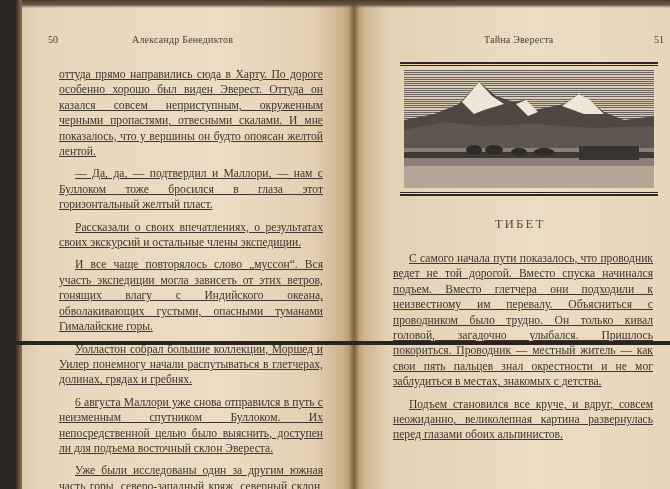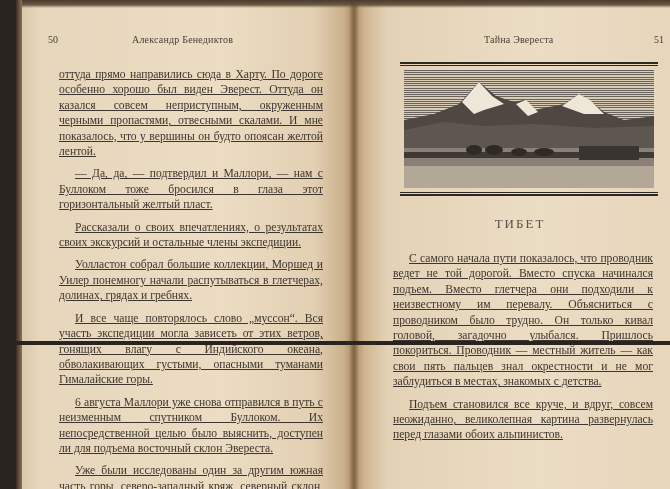--- a/index.html
+++ b/index.html
@@ -36,22 +36,22 @@
 <body>
 
 <div class="book">
   <div class="page page-left">
     <div class="page-num" style="left:28px;">50</div>
     <div class="running-head" style="left:112px;">Александр Бенедиктов</div>
     <div class="text left-text">
       <p>оттуда прямо направились сюда в Харту. По дороге особенно хорошо был виден Эверест. Оттуда он казался совсем неприступным, окруженным черными пропастями, отвесными скалами. И мне показалось, что у вершины он будто опоясан желтой лентой.</p>
       <p class="ind">— Да, да, — подтвердил и Маллори, — нам с Буллоком тоже бросился в глаза этот горизонтальный желтый пласт.</p>
       <p class="ind">Рассказали о своих впечатлениях, о результатах своих экскурсий и остальные члены экспедиции.</p>
+      <p class="ind">И все чаще повторялось слово „муссон“. Вся участь экспедиции могла зависеть от этих ветров, гонящих влагу с Индийского океана, обволакивающих густыми, опасными туманами Гималайские горы.</p>
       <p class="ind">Уолластон собрал большие коллекции, Моршед и Уилер понемногу начали распутываться в глетчерах, долинах, грядах и гребнях.</p>
-      <p class="ind">И все чаще повторялось слово „муссон“. Вся участь экспедиции могла зависеть от этих ветров, гонящих влагу с Индийского океана, обволакивающих густыми, опасными туманами Гималайские горы.</p>
       <p class="ind">6 августа Маллори уже снова отправился в путь с неизменным спутником Буллоком. Их непосредственной целью было выяснить, доступен ли для подъема восточный склон Эвереста.</p>
       <p class="ind">Уже были исследованы один за другим южная часть горы, северо-западный кряж, северный склон, подъем на Чанг-Ла с запада — со всех сторон неприступной была Чомолунгма. Если же недоступным окажется и восточный склон, останется только один путь: с востока через Чанг-Ла. Маллори уже догадывался, что этот путь был единственным, ему не хотелось терять время на исследование восточного склона, откладывать из-за этого атаку на Чанг-Ла. Ведь приступ мог быть решительным — эта назойливая мысль не давала</p>
     </div>
   </div>
 
   <div class="page page-right">
     <div class="running-head" style="left:130px;">Тайна Эвереста</div>
     <div class="page-num" style="left:300px;">51</div>
 
     <div class="illus">

